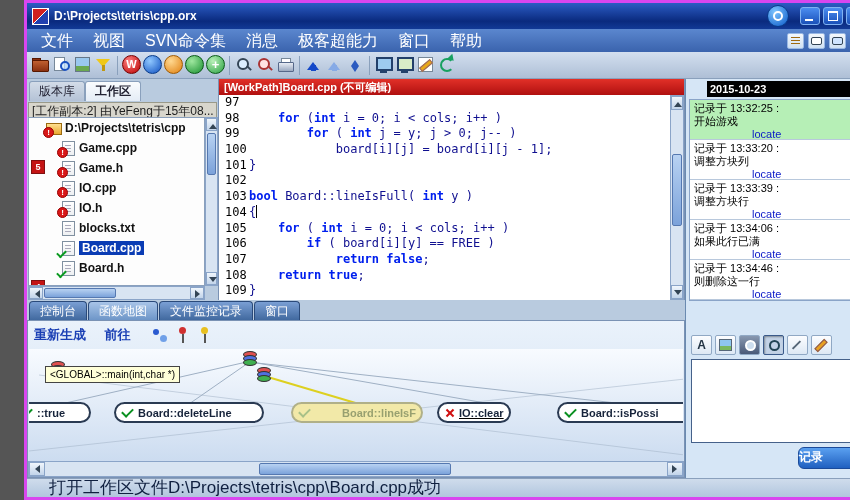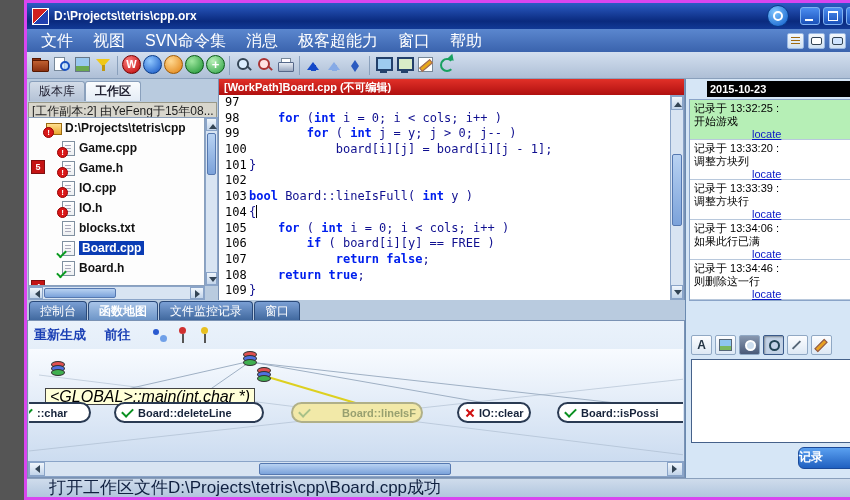--- a/index.html
+++ b/index.html
@@ -124,55 +124,55 @@
   .lno{display:inline-block;width:30px;text-align:left;padding-left:6px;color:#000;box-sizing:border-box;}
   .lcode{color:#101090;white-space:pre;}
   .kw{color:#0020ee;font-weight:bold;}
   .caret{display:inline-block;width:1px;height:13px;background:#000;vertical-align:-2px;}
 
   
   .date-head{position:absolute;left:21px;right:3px;top:2px;height:16px;background:#000;color:#fff;font:bold 11px/16px "Liberation Sans",sans-serif;padding:0 3px;}
   .loglist{position:absolute;left:3px;right:3px;top:20px;background:#fff;border:1px solid #8aa4c8;}
   .logent{height:40px;box-sizing:border-box;padding:2px 4px;border-bottom:1px solid #b8c8dc;background:#fff;font-size:11px;line-height:13px;color:#000;}
   .logent.hl{background:#b6efb6;}
-  .locate{color:#0a18c8;text-decoration:underline;margin-left:34px;cursor:pointer;padding-left:24px;}
+  .locate{color:#0a18c8;margin-left:34px;cursor:pointer;padding-left:24px;}
   .rtools{position:absolute;left:5px;top:256px;}
   .rt{width:19px;height:18px;border:1px solid #90a8c4;background:linear-gradient(#fcfdff,#dde8f4);margin-right:3px;display:inline-block;position:relative;border-radius:2px;vertical-align:top;}
   .text-a-icon::after{content:"A";position:absolute;left:0;right:0;top:0;text-align:center;color:#234;font:bold 12px/18px "Liberation Sans",sans-serif;}
   .image-tool-icon::after{content:"";position:absolute;inset:3px;background:linear-gradient(180deg,#8ec6f0 55%,#7ab860 55%);border:1px solid #567;}
   .camera-icon{background:linear-gradient(#8898b0,#4a5a78);}
   .camera-icon::after{content:"";position:absolute;left:5px;top:4px;width:7px;height:7px;background:#cde;border:2px solid #fff;border-radius:50%;}
   .gear-tool-icon{background:#c2d2e6;border:1px solid #3a5a8a;box-shadow:inset 1px 1px 2px rgba(0,0,0,.35);}
   .gear-tool-icon::after{content:"";position:absolute;left:5px;top:4px;width:7px;height:7px;border:2px solid #245;border-radius:50%;}
   .picker-icon::after{content:"";position:absolute;left:3px;top:8px;width:11px;height:2px;background:#567;transform:rotate(-45deg);}
   .pencil-icon::after{content:"";position:absolute;left:2px;top:7px;width:12px;height:3px;background:#e8a020;border:1px solid #855;transform:rotate(-45deg);}
   .preview{position:absolute;left:5px;right:5px;top:280px;height:82px;background:#fff;border:1px solid #45618a;}
   .rec-btn{position:absolute;right:7px;top:368px;width:64px;height:20px;background:linear-gradient(#5aa0f0,#2060c0);border:1px solid #1a4a9a;border-radius:6px;color:#fff;font:bold 12px/18px "Liberation Sans",sans-serif;text-align:left;cursor:pointer;}
 
   
   .btabs{height:20px;padding:1px 2px 0;}
   .btab{display:inline-block;height:18px;line-height:18px;padding:0 10px;color:#fff;font-size:12px;background:linear-gradient(#7a9fd4,#41699f);border:1px solid #2a4a7a;border-bottom:none;border-radius:4px 4px 0 0;margin-right:1px;cursor:default;}
-  .btab.active{background:linear-gradient(#a8c4e8,#6e96c8);font-weight:bold;}
+  .btab.active{background:linear-gradient(#a8c4e8,#6e96c8);font-weight:normal;}
   .bcontent{position:absolute;left:0;right:0;top:20px;bottom:0;border:1px solid #7a92b4;background:linear-gradient(#eaf2fb,#cdddf0);box-sizing:border-box;}
   .btools{height:28px;padding:4px 6px 0;box-sizing:border-box;white-space:nowrap;}
   .blabel{color:#1a3fb4;font-weight:bold;font-size:13px;margin-right:14px;cursor:pointer;vertical-align:middle;}
   .bi{width:18px;height:18px;display:inline-block;position:relative;margin:0 2px;vertical-align:middle;}
   .graph-map-icon::before{content:"";position:absolute;left:2px;top:3px;width:6px;height:6px;background:#2a5ad0;border-radius:50%;}
   .graph-map-icon::after{content:"";position:absolute;left:9px;top:9px;width:7px;height:7px;background:#70a0e8;border-radius:50%;}
   .tree-red-icon::before{content:"";position:absolute;left:6px;top:1px;width:7px;height:7px;background:#d03030;border-radius:50%;}
   .tree-red-icon::after{content:"";position:absolute;left:9px;top:8px;width:2px;height:9px;background:#555;}
   .tree-yellow-icon::before{content:"";position:absolute;left:6px;top:1px;width:7px;height:7px;background:#e8c020;border-radius:50%;}
   .tree-yellow-icon::after{content:"";position:absolute;left:9px;top:8px;width:2px;height:9px;background:#555;}
   .graph{position:absolute;left:1px;right:1px;top:28px;height:112px;overflow:hidden;background:linear-gradient(#f8fbff,#ccdcf0);}
   .edges{position:absolute;left:0;top:0;}
   .ge{stroke:#9fb0c4;stroke-width:1;} .f{opacity:.5;} .gy{stroke:#ddd020;stroke-width:2;}
   .dstack{position:absolute;width:14px;height:16px;}
   .dstack i{position:absolute;left:0;width:12px;height:5px;border-radius:50%;border:1px solid #333;}
   .d1{top:0;background:#e05050;} .d2{top:4px;background:#5070e0;} .d3{top:8px;background:#40b050;}
-  .gtooltip{position:absolute;left:16px;top:39px;background:#ffffd8;border:1px solid #444;font-size:16px;height:15px;line-height:15px;padding:0 4px;white-space:nowrap;font-style:italic;}
+  .gtooltip{position:absolute;left:16px;top:17px;background:#ffffd8;border:1px solid #444;font-size:10px;height:15px;line-height:15px;padding:0 4px;white-space:nowrap;}
   .gnode{position:absolute;top:53px;height:21px;box-sizing:border-box;border:2px solid #2a3a52;border-radius:11px;background:#fff;display:flex;align-items:center;padding:0 5px;overflow:hidden;cursor:pointer;}
   .gnode.active{background:#f2e9a8;border-color:#b0b088;gap:27px;}
   .gnode.active .nlabel{color:#98a070;}
   .nlabel{font:bold 11px "Liberation Sans",sans-serif;color:#16233a;white-space:nowrap;overflow:hidden;}
   .nchk{width:9px;height:5px;border-left:2px solid #0a9020;border-bottom:2px solid #0a9020;transform:rotate(-45deg);margin:0 5px 3px 1px;flex:none;}
   .nchk.pale{border-color:#a8c088;}
   .nx{position:relative;width:10px;height:10px;margin:0 4px 0 1px;flex:none;}
   .nx::before,.nx::after{content:"";position:absolute;left:0;top:4px;width:10px;height:2px;background:#d01010;}
   .nx::before{transform:rotate(45deg);} .nx::after{transform:rotate(-45deg);}
 </style>
@@ -386,31 +386,31 @@
             <i class="d3"></i>
           </span>
         <span class="dstack" style="left:22px;top:12px">
             <i class="d1"></i>
             <i class="d2"></i>
             <i class="d3"></i>
           </span>
         <span class="gtooltip">&lt;GLOBAL&gt;::main(int,char *)</span>
       <div class="gnode ok" style="left: -16px; width: 78px;">
             <span class="nchk"></span>
-            <span class="nlabel">::char</span>
+            <span class="nlabel">::true</span>
           </div>
           <div class="gnode ok" style="left: 85px; width: 150px;">
             <span class="nchk"></span>
             <span class="nlabel">Board::deleteLine</span>
           </div>
           <div class="gnode active" style="left: 262px; width: 132px;">
             <span class="nchk pale"></span>
             <span class="nlabel">Board::lineIsFull</span>
           </div>
-          <div class="gnode error" style="left: 428px; width: 74px;">
+          <div class="gnode error" style="left: 408px; width: 74px; text-decoration: underline;">
             <span class="nx"></span>
             <span class="nlabel">IO::clear</span>
           </div>
           <div class="gnode ok" style="left: 528px; width: 140px;">
             <span class="nchk"></span>
             <span class="nlabel">Board::isPossi</span>
           </div>
         </div>
       <div class="sb bhscroll">
         <span class="sb-btn left">

